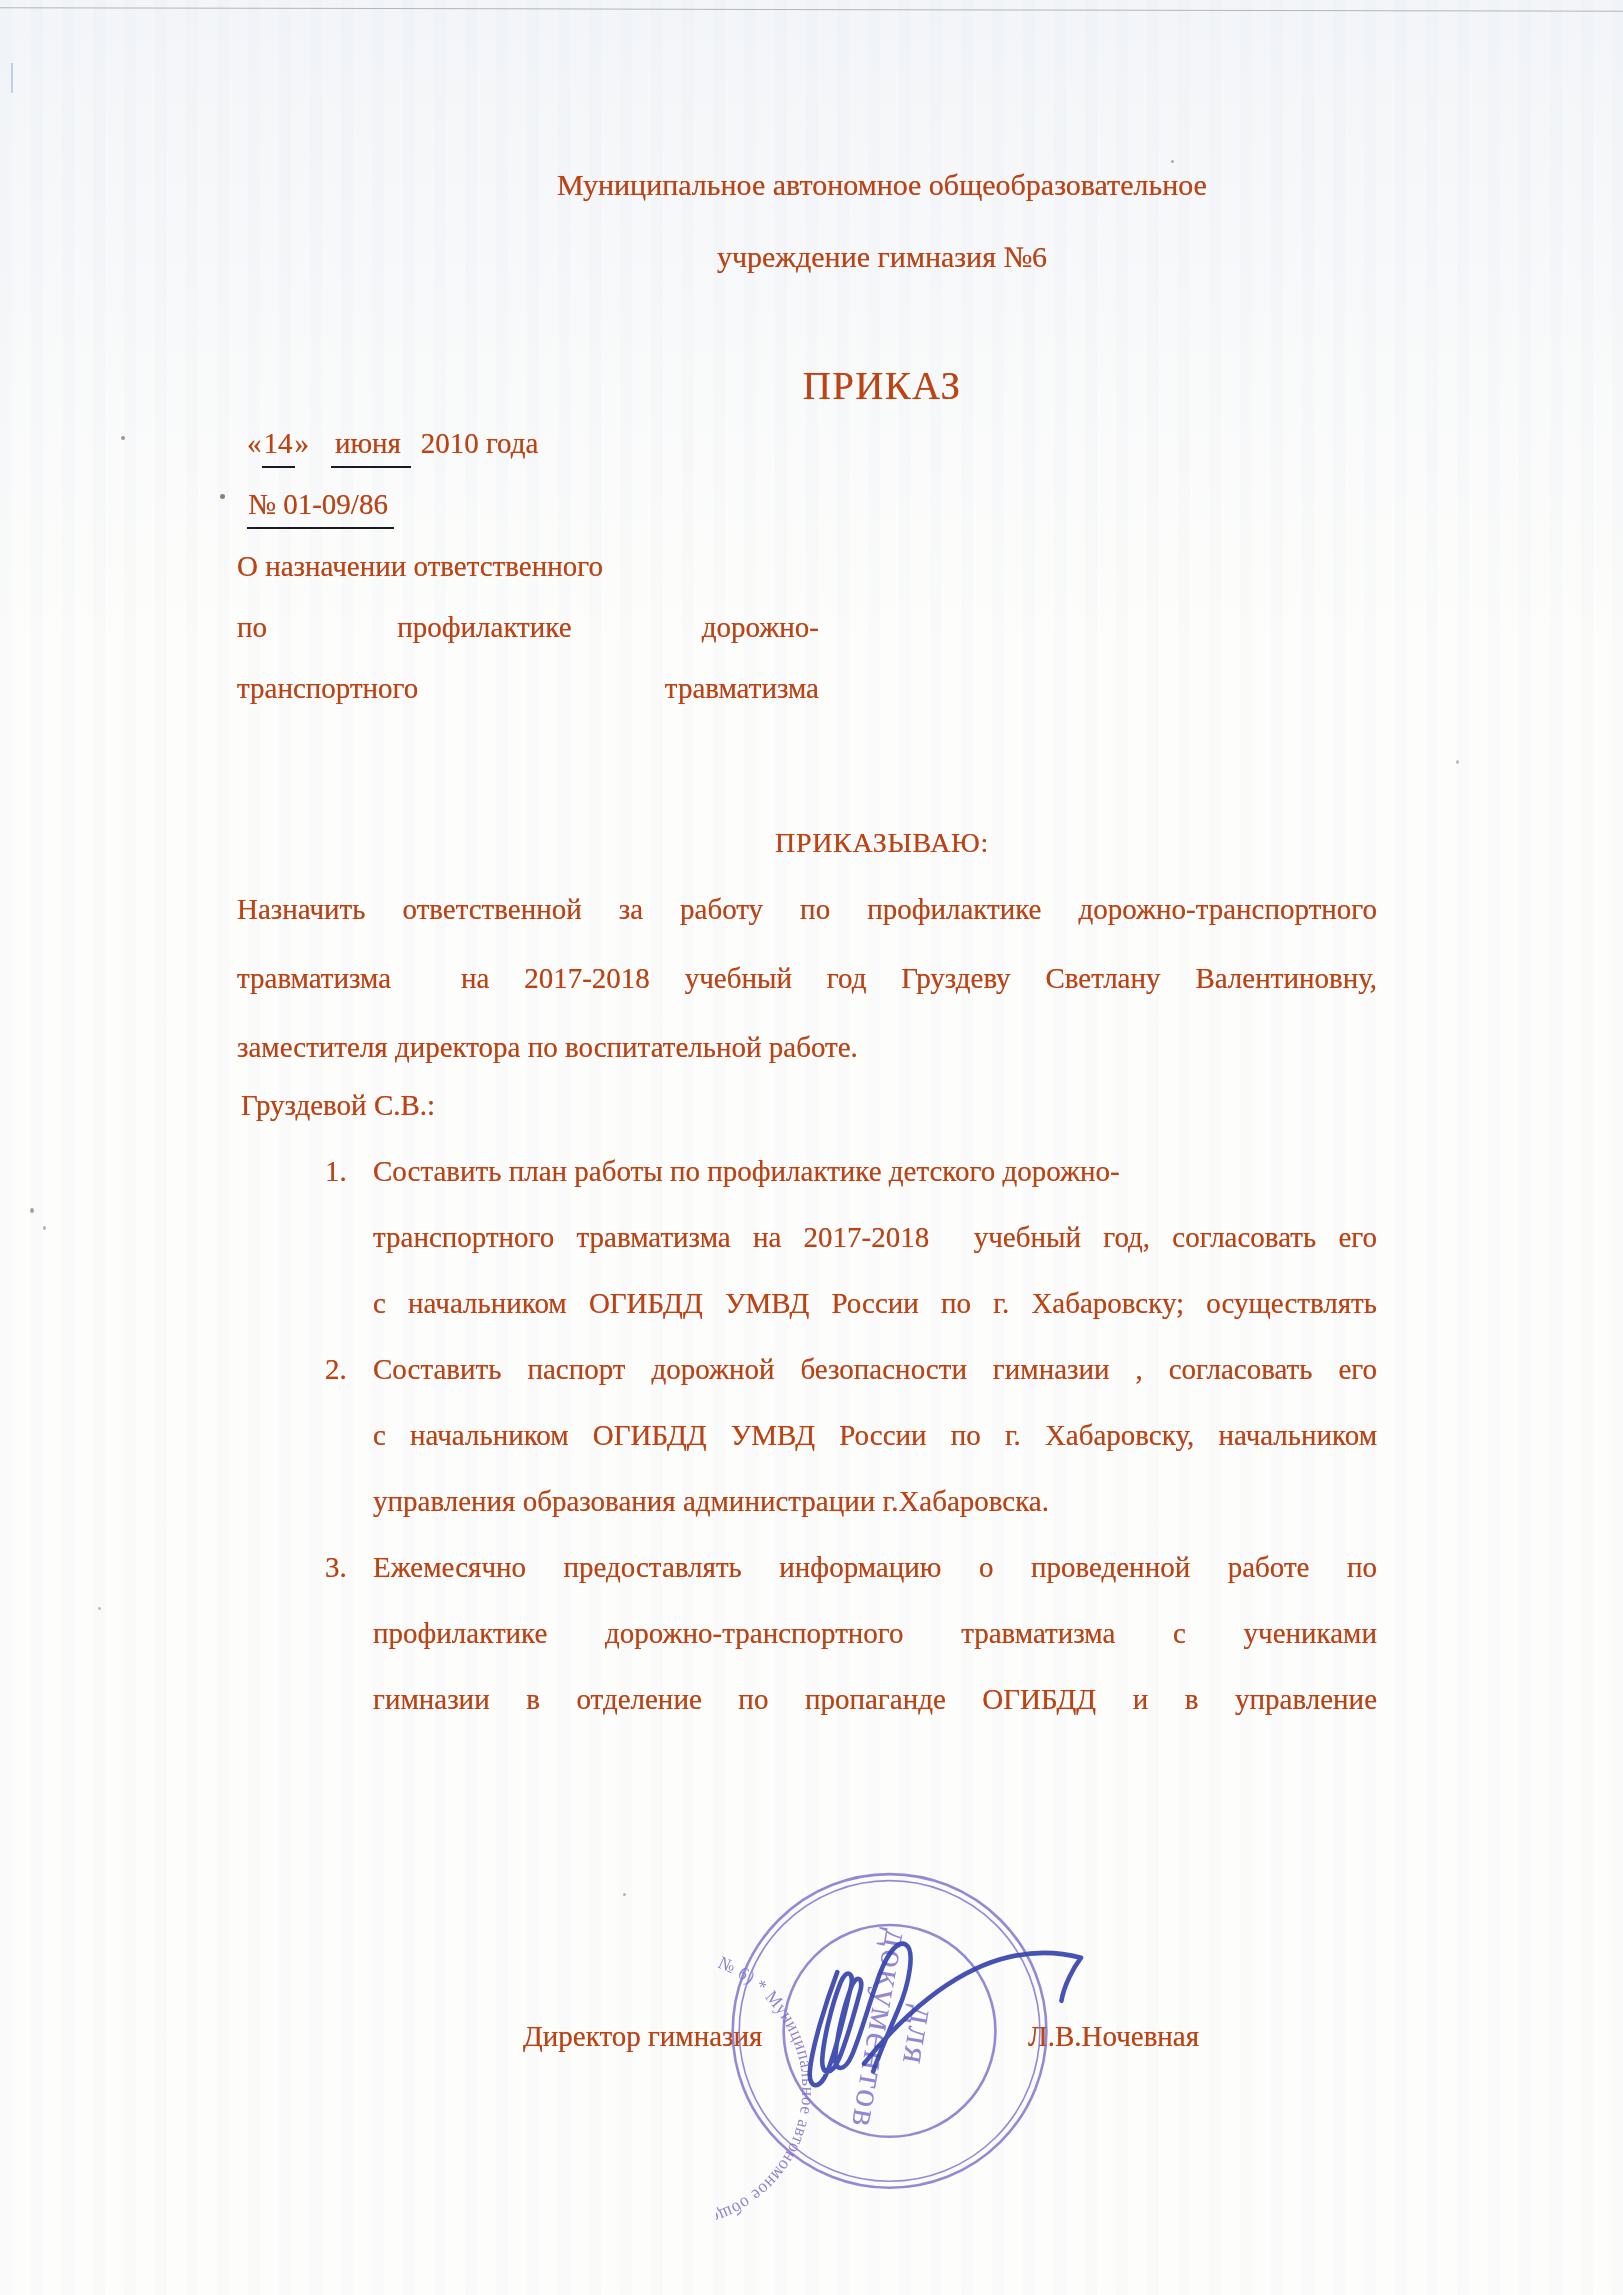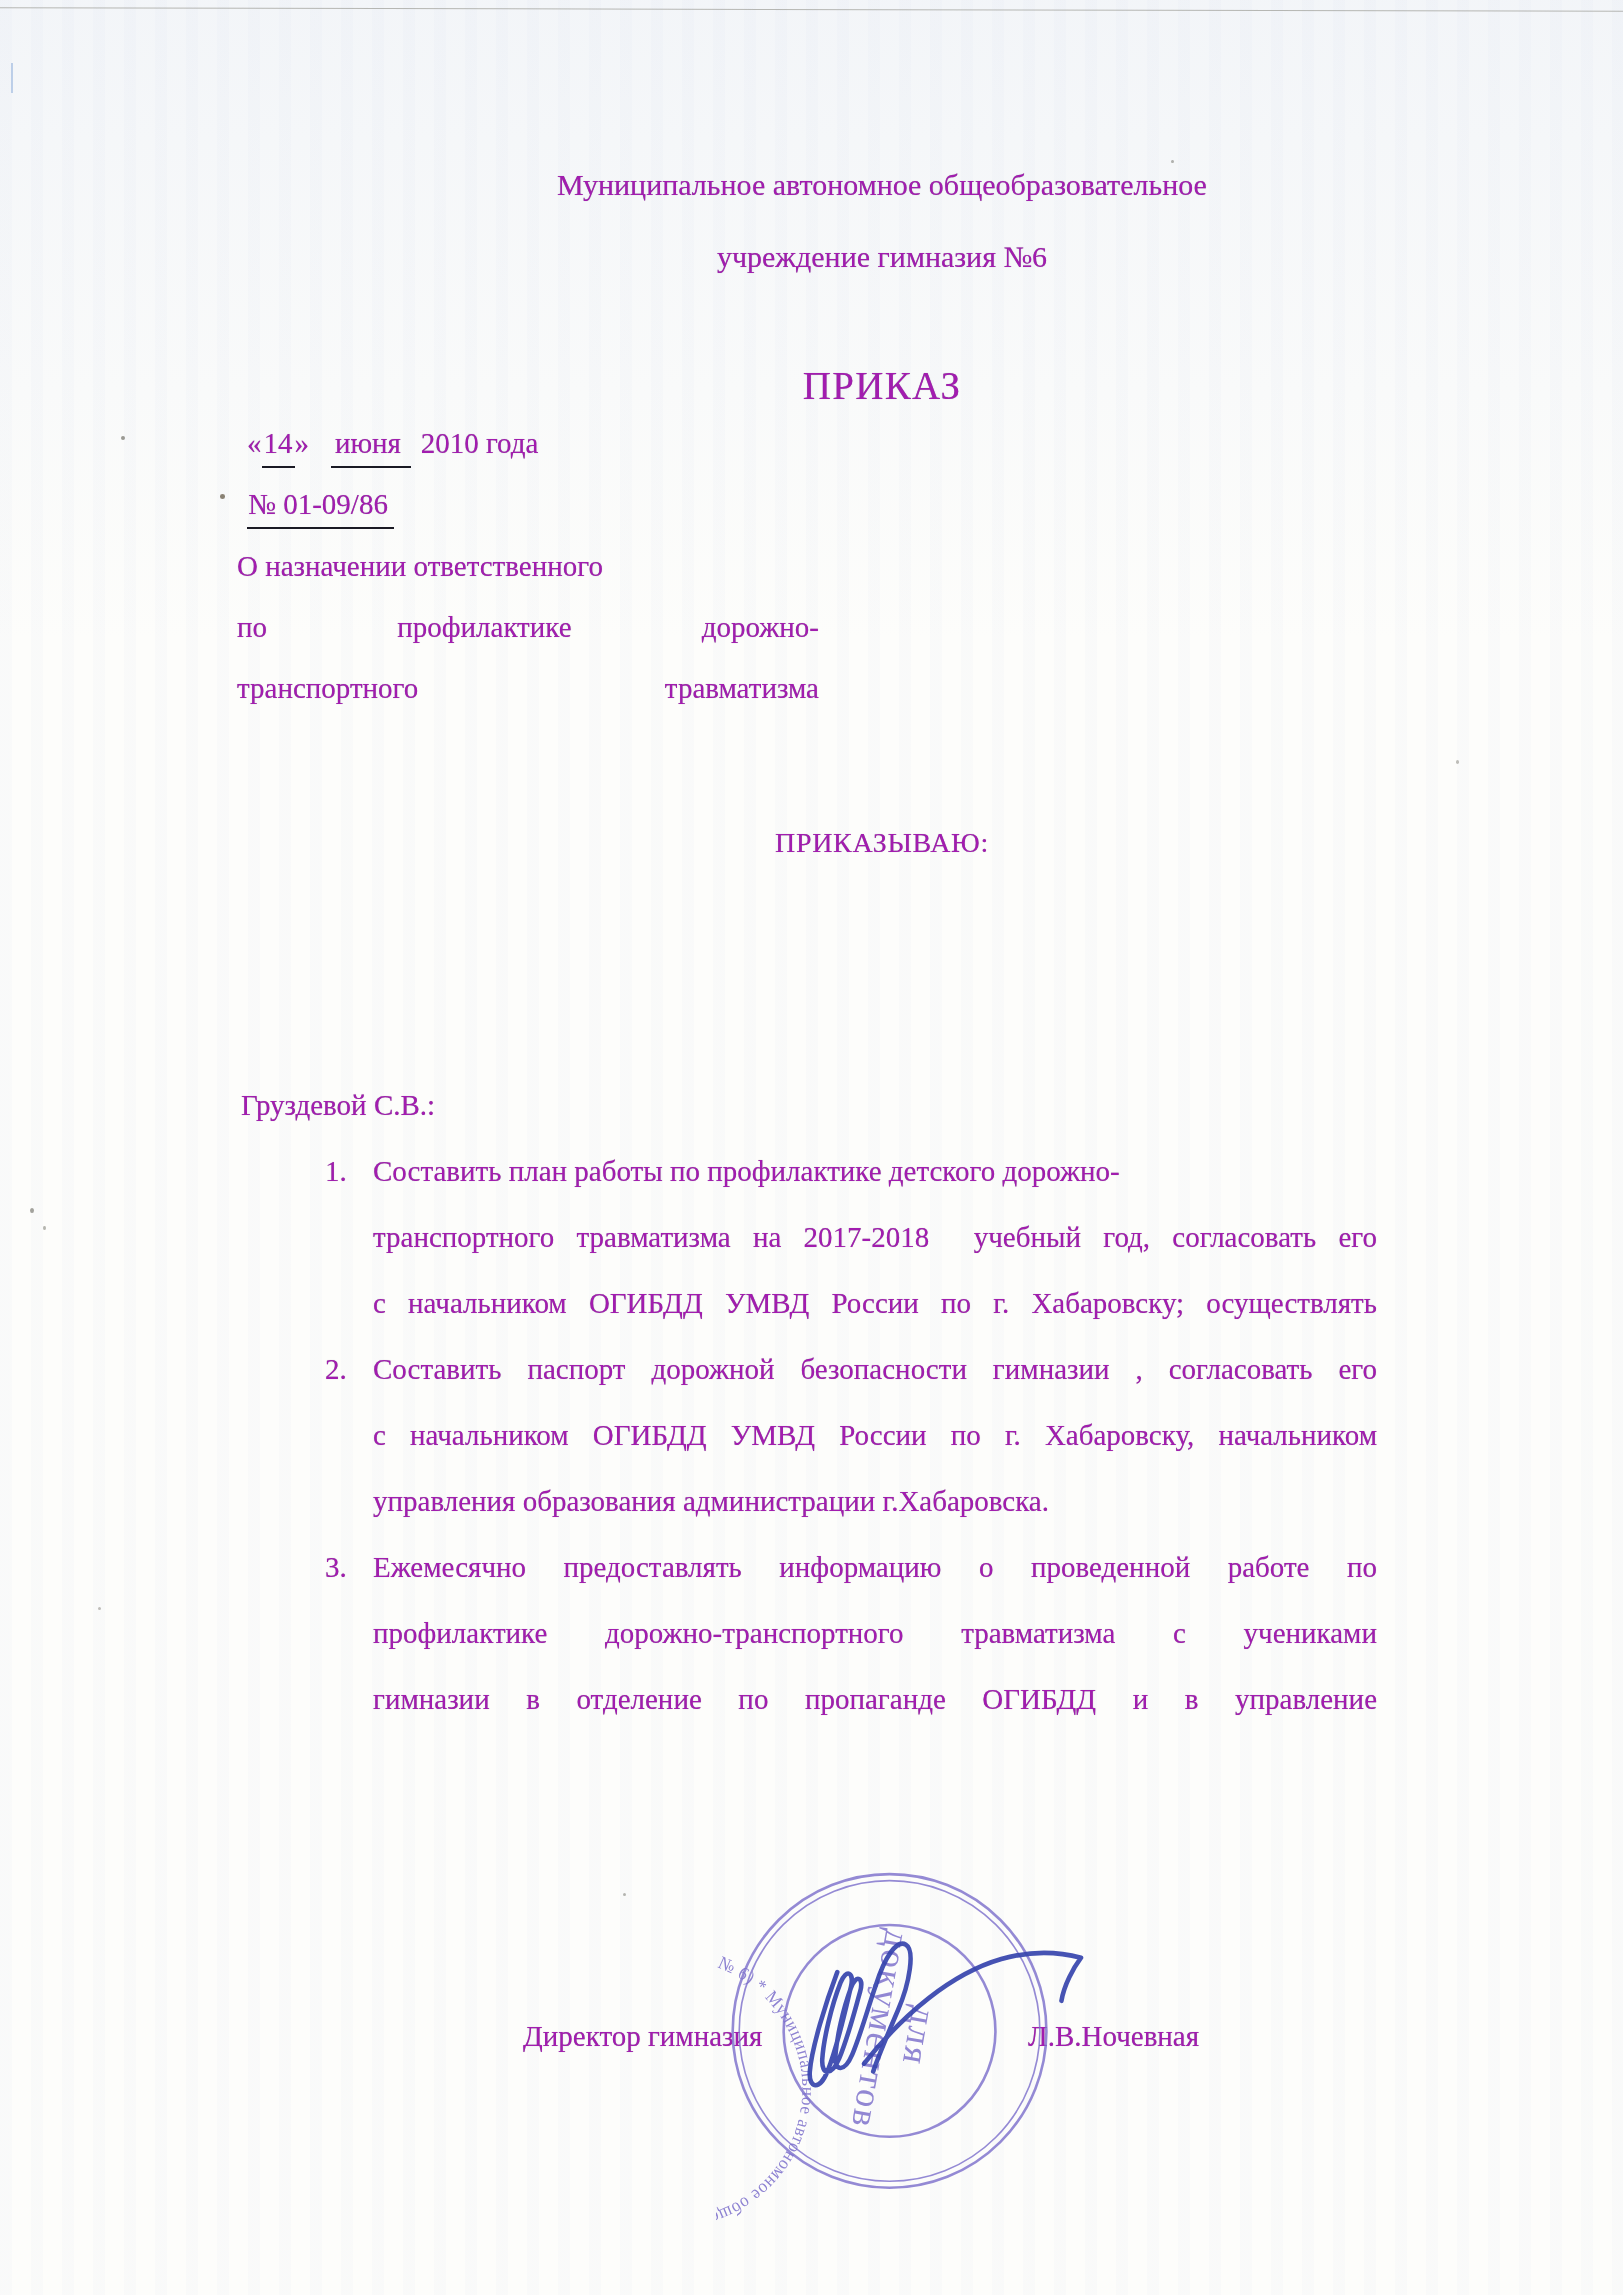--- a/index.html
+++ b/index.html
@@ -31,21 +31,21 @@
   .scan-edge-dash{
     position:absolute;left:10.5px;top:63px;width:2px;height:30px;
     background:#7aa0d4;opacity:.45;
   }
   .dot{position:absolute;border-radius:50%;background:#4c4a40;}
 
   .abs-line{position:absolute;line-height:39px;font-size:29px;white-space:pre;}
   .centered{left:882px;transform:translateX(-50%);text-align:center;white-space:nowrap;}
 
   .txt{
-    color:#a21caf;
+    color:#c2410c;
     text-shadow:0 0 0.7px rgba(15,15,40,.45);
   }
   .header-block{
     position:absolute;left:237px;top:149px;width:1290px;
     text-align:center;line-height:72px;font-size:30px;
   }
   .doc-title{font-size:39px;letter-spacing:1.3px;}
   .command-word{font-size:28px;letter-spacing:0.7px;}
 
   .u{
@@ -111,20 +111,25 @@
   <div class="abs-line txt" style="left:247px;top:485px;"><span class="u u-num">№ 01-09/86</span></div>
 
   <div class="subject-block txt">
     <div class="ln">О назначении ответственного</div>
     <div class="ln jl">по профилактике дорожно-</div>
     <div class="ln jl">транспортного травматизма</div>
   </div>
 
   <div class="abs-line centered command-word txt" style="top:823px;">ПРИКАЗЫВАЮ:</div>
 
+  <div class="para-block txt">
+    <div class="ln jl">Назначить ответственной за работу по профилактике дорожно-транспортного</div>
+    <div class="ln jl">травматизма&nbsp; на 2017-2018 учебный год Груздеву Светлану Валентиновну,</div>
+    <div class="ln">заместителя директора по воспитательной работе.</div>
+  </div>
 
   <div class="abs-line txt" style="left:241px;top:1086px;">Груздевой С.В.:</div>
 
   <div class="list-block txt">
     <div class="li">
       <div class="num">1.</div>
       <div class="litext">
         <div class="ln">Составить план работы по профилактике детского дорожно-</div>
         <div class="ln jl">транспортного травматизма на 2017-2018&nbsp; учебный год, согласовать его</div>
         <div class="ln jl">с начальником ОГИБДД УМВД России по г. Хабаровску; осуществлять</div>

